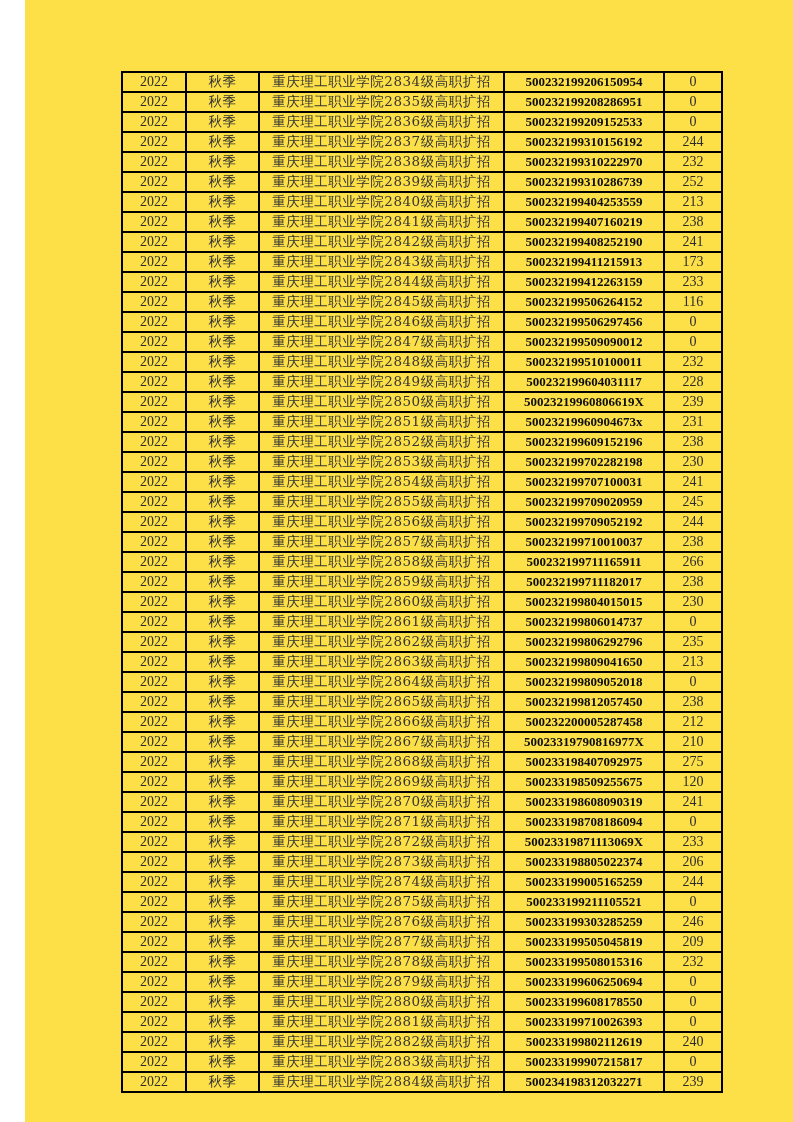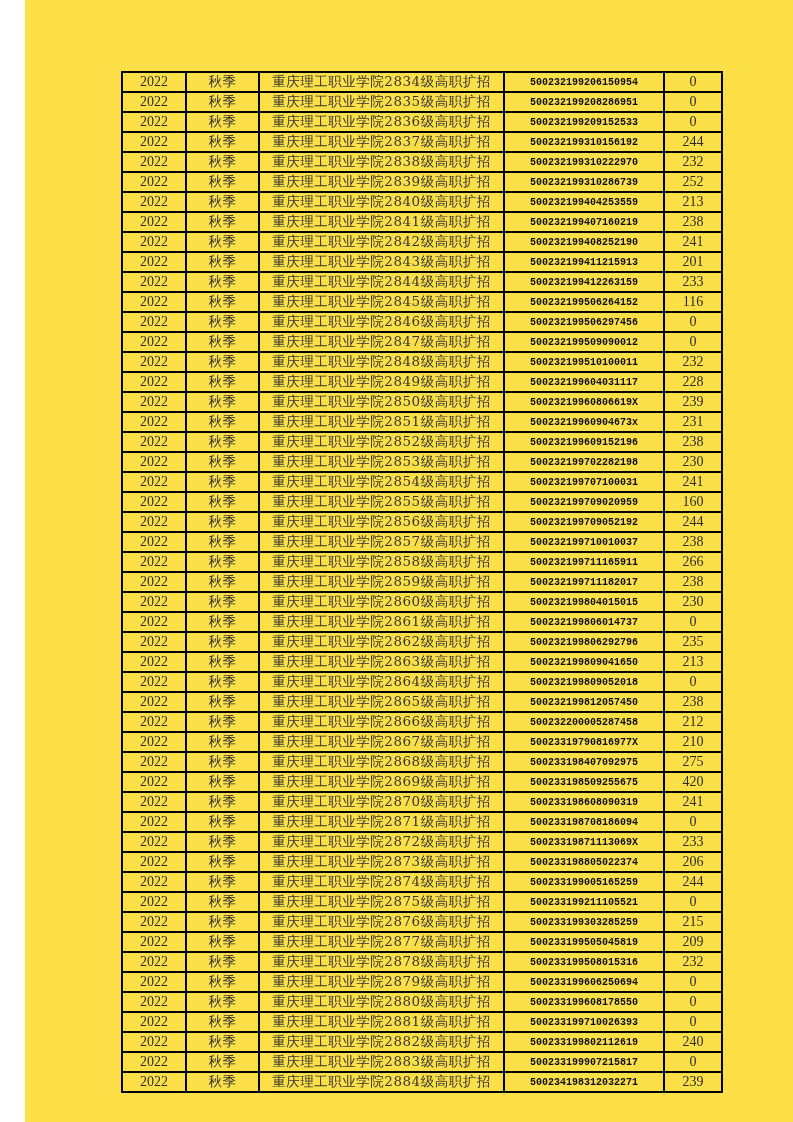--- a/index.html
+++ b/index.html
@@ -42,23 +42,23 @@
     font-size: 14px;
     color: #2b2b2b;
   }
   .cell-season, .cell-class_name {
     font-family: "DejaVu Serif", "Liberation Serif", serif;
     font-size: 13.5px;
     color: #333333;
     letter-spacing: 0.5px;
   }
   .cell-id_number {
-    font-family: Liberation Mono, monospace;
+    font-family: Liberation Serif, serif;
     font-weight: bold;
-    font-size: 10px;
+    font-size: 13px;
     color: #0d0d0d;
   }
 </style>
 </head>
 <body>
 
 <div class="page">
   <table class="results">
     <colgroup>
       <col style="width:64px">
@@ -129,21 +129,21 @@
           <td class="cell-season">秋季</td>
           <td class="cell-class_name">重庆理工职业学院2842级高职扩招</td>
           <td class="cell-id_number">500232199408252190</td>
           <td class="cell-score">241</td>
         </tr>
         <tr>
           <td class="cell-year">2022</td>
           <td class="cell-season">秋季</td>
           <td class="cell-class_name">重庆理工职业学院2843级高职扩招</td>
           <td class="cell-id_number">500232199411215913</td>
-          <td class="cell-score">201</td>
+          <td class="cell-score">173</td>
         </tr>
         <tr>
           <td class="cell-year">2022</td>
           <td class="cell-season">秋季</td>
           <td class="cell-class_name">重庆理工职业学院2844级高职扩招</td>
           <td class="cell-id_number">500232199412263159</td>
           <td class="cell-score">233</td>
         </tr>
         <tr>
           <td class="cell-year">2022</td>
@@ -213,21 +213,21 @@
           <td class="cell-season">秋季</td>
           <td class="cell-class_name">重庆理工职业学院2854级高职扩招</td>
           <td class="cell-id_number">500232199707100031</td>
           <td class="cell-score">241</td>
         </tr>
         <tr>
           <td class="cell-year">2022</td>
           <td class="cell-season">秋季</td>
           <td class="cell-class_name">重庆理工职业学院2855级高职扩招</td>
           <td class="cell-id_number">500232199709020959</td>
-          <td class="cell-score">160</td>
+          <td class="cell-score">245</td>
         </tr>
         <tr>
           <td class="cell-year">2022</td>
           <td class="cell-season">秋季</td>
           <td class="cell-class_name">重庆理工职业学院2856级高职扩招</td>
           <td class="cell-id_number">500232199709052192</td>
           <td class="cell-score">244</td>
         </tr>
         <tr>
           <td class="cell-year">2022</td>
@@ -311,21 +311,21 @@
           <td class="cell-season">秋季</td>
           <td class="cell-class_name">重庆理工职业学院2868级高职扩招</td>
           <td class="cell-id_number">500233198407092975</td>
           <td class="cell-score">275</td>
         </tr>
         <tr>
           <td class="cell-year">2022</td>
           <td class="cell-season">秋季</td>
           <td class="cell-class_name">重庆理工职业学院2869级高职扩招</td>
           <td class="cell-id_number">500233198509255675</td>
-          <td class="cell-score">420</td>
+          <td class="cell-score">120</td>
         </tr>
         <tr>
           <td class="cell-year">2022</td>
           <td class="cell-season">秋季</td>
           <td class="cell-class_name">重庆理工职业学院2870级高职扩招</td>
           <td class="cell-id_number">500233198608090319</td>
           <td class="cell-score">241</td>
         </tr>
         <tr>
           <td class="cell-year">2022</td>
@@ -360,21 +360,21 @@
           <td class="cell-season">秋季</td>
           <td class="cell-class_name">重庆理工职业学院2875级高职扩招</td>
           <td class="cell-id_number">500233199211105521</td>
           <td class="cell-score">0</td>
         </tr>
         <tr>
           <td class="cell-year">2022</td>
           <td class="cell-season">秋季</td>
           <td class="cell-class_name">重庆理工职业学院2876级高职扩招</td>
           <td class="cell-id_number">500233199303285259</td>
-          <td class="cell-score">215</td>
+          <td class="cell-score">246</td>
         </tr>
         <tr>
           <td class="cell-year">2022</td>
           <td class="cell-season">秋季</td>
           <td class="cell-class_name">重庆理工职业学院2877级高职扩招</td>
           <td class="cell-id_number">500233199505045819</td>
           <td class="cell-score">209</td>
         </tr>
         <tr>
           <td class="cell-year">2022</td>

